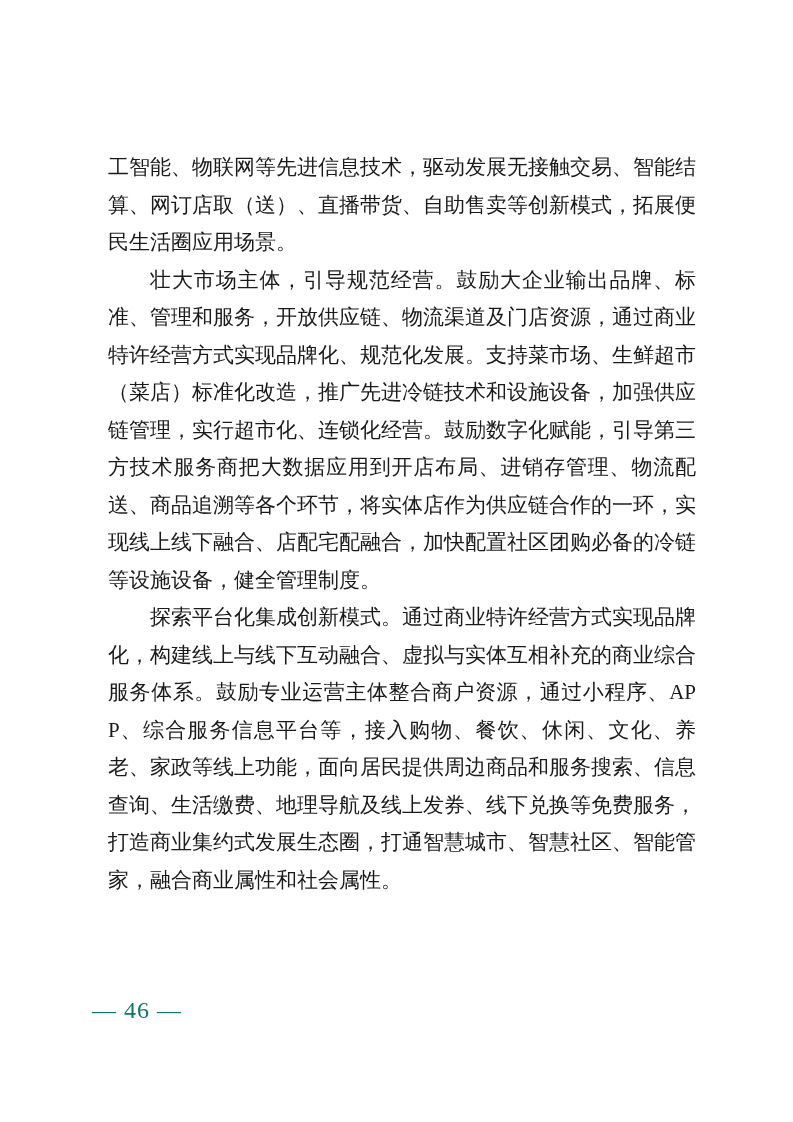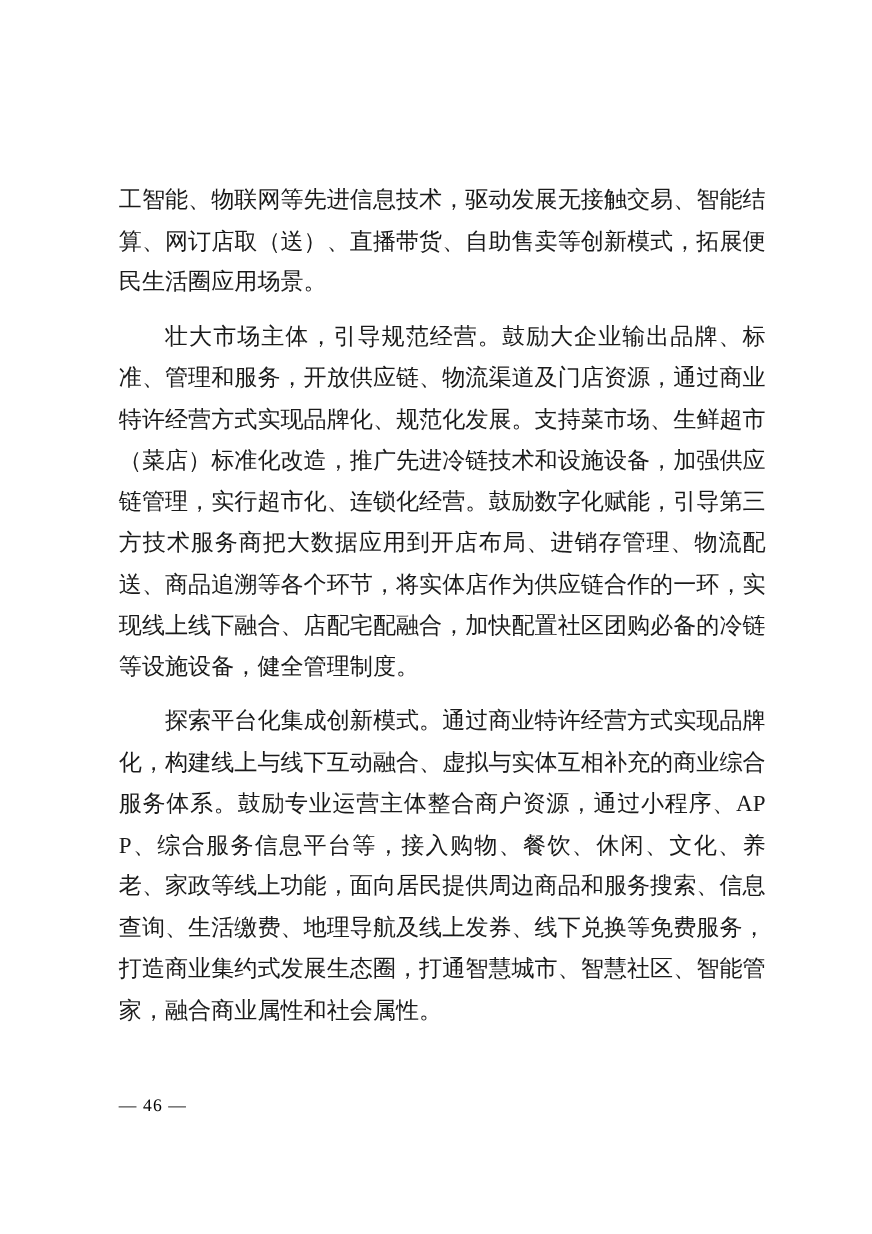--- a/index.html
+++ b/index.html
@@ -15,43 +15,42 @@
     font-family: "Liberation Serif", "DejaVu Serif", serif;
   }
   .doc-page {
     position: absolute;
     inset: 0;
     background: #ffffff;
   }
   .text-block {
     position: absolute;
     left: 108px;
-    top: 163px;
+    top: 149px;
     width: 588px;
   }
   p.doc-par {
     margin: 0;
     padding: 0;
     font-size: 21px;
     line-height: 37.5px;
     color: #1a1a1a;
     text-align: justify;
     text-justify: inter-ideograph;
     word-break: break-all;
   }
   p.doc-par.indent {
     text-indent: 2em;
-    margin-top: 12px;
   }
   .page-footer {
     position: absolute;
-    left: 108px;
+    left: 92px;
     top: 997px;
-    font-size: 16px;
-    color: #000000;
+    font-size: 24px;
+    color: #0f766e;
     letter-spacing: 1px;
     white-space: nowrap;
   }
 </style>
 </head>
 <body>
 
 <div class="doc-page">
 
   <div class="text-block">

